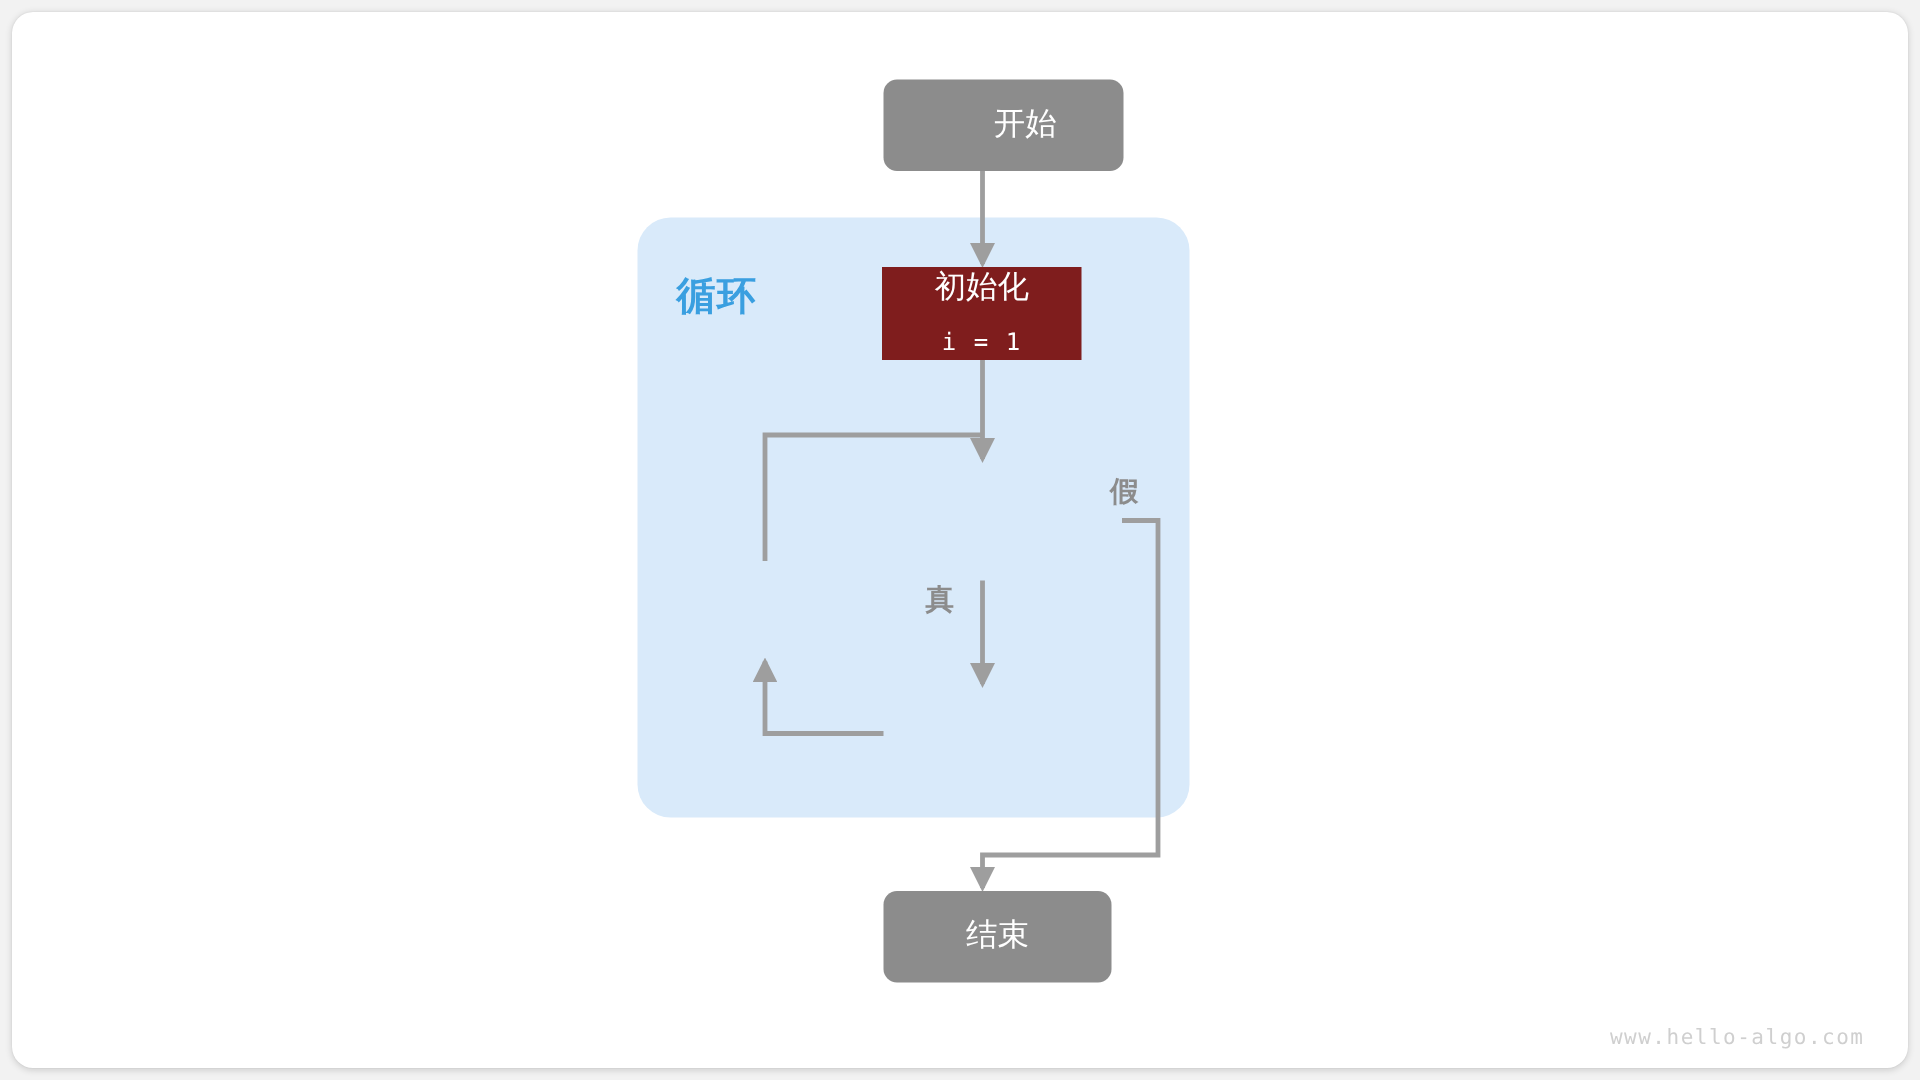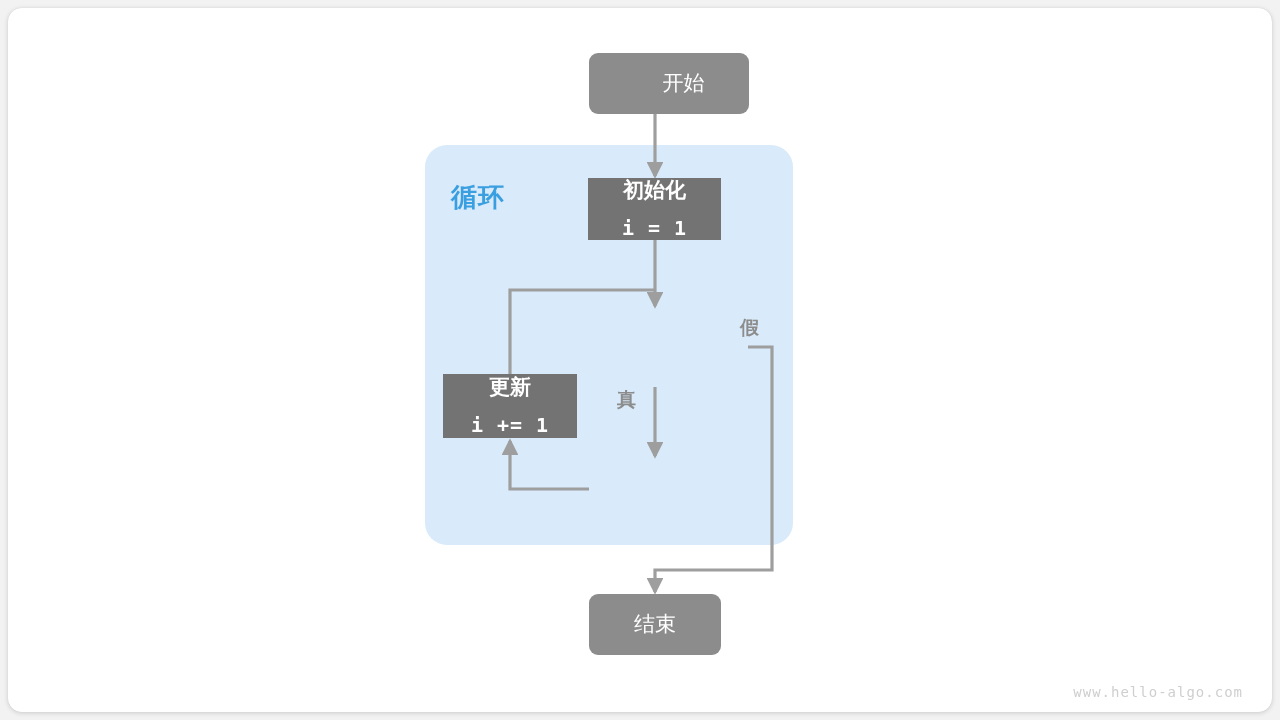--- a/index.html
+++ b/index.html
@@ -73,45 +73,44 @@
     text-align: center;
     line-height: 1.18;
     box-sizing: border-box;
   }
   .node .ln-cjk {
     font-family: "Liberation Sans", sans-serif;
     font-size: 21px;
   }
   .node .ln-mono {
     font-family: "DejaVu Sans Mono", monospace;
-    font-size: 20px;
+    font-size: 16px;
     letter-spacing: 1px;
     margin-top: 14px;
   }
 
   
   .node-terminal {
     background: #8c8c8c;
     border-radius: 9px;
   }
   
   .node-process {
-    background: #737373;
-    font-weight: bold;
+    background: #7f1d1d;
   }
   
   .node-task {
     background: #84ba80;
   }
 
   #node-start   { left: 589px; top: 53px;  width: 160px; height: 61px; padding-left: 29px; }
   #node-init    { left: 588px; top: 178px; width: 133px; height: 62px; }
   #node-update  { left: 443px; top: 374px; width: 134px; height: 64px; }
   #node-task    { left: 589px; top: 458px; width: 132px; height: 62px; }
-  #node-end     { left: 589px; top: 594px; width: 132px; height: 61px; text-align: right; }
+  #node-end     { left: 589px; top: 594px; width: 152px; height: 61px; text-align: right; }
 
   
   #node-decision {
     position: absolute;
     left: 562px;
     top: 309px;
     width: 186px;
     height: 78px;
   }
   #node-decision .diamond-shape {
@@ -200,24 +199,20 @@
     <div class="node node-terminal" id="node-start">
       <span class="ln-cjk">开始</span>
     </div>
 
     <div class="node node-process" id="node-init">
       <span class="ln-cjk">初始化</span>
       <span class="ln-mono">i = 1</span>
     </div>
 
 
-    <div class="node node-process" id="node-update">
-      <span class="ln-cjk">更新</span>
-      <span class="ln-mono">i += 1</span>
-    </div>
 
 
     <div class="node node-terminal" id="node-end">
       <span class="ln-cjk">结束</span>
     </div>
 
     <div class="edge-label" id="label-true">真</div>
     <div class="edge-label" id="label-false">假</div>
 
     <div id="watermark">www.hello-algo.com</div>

